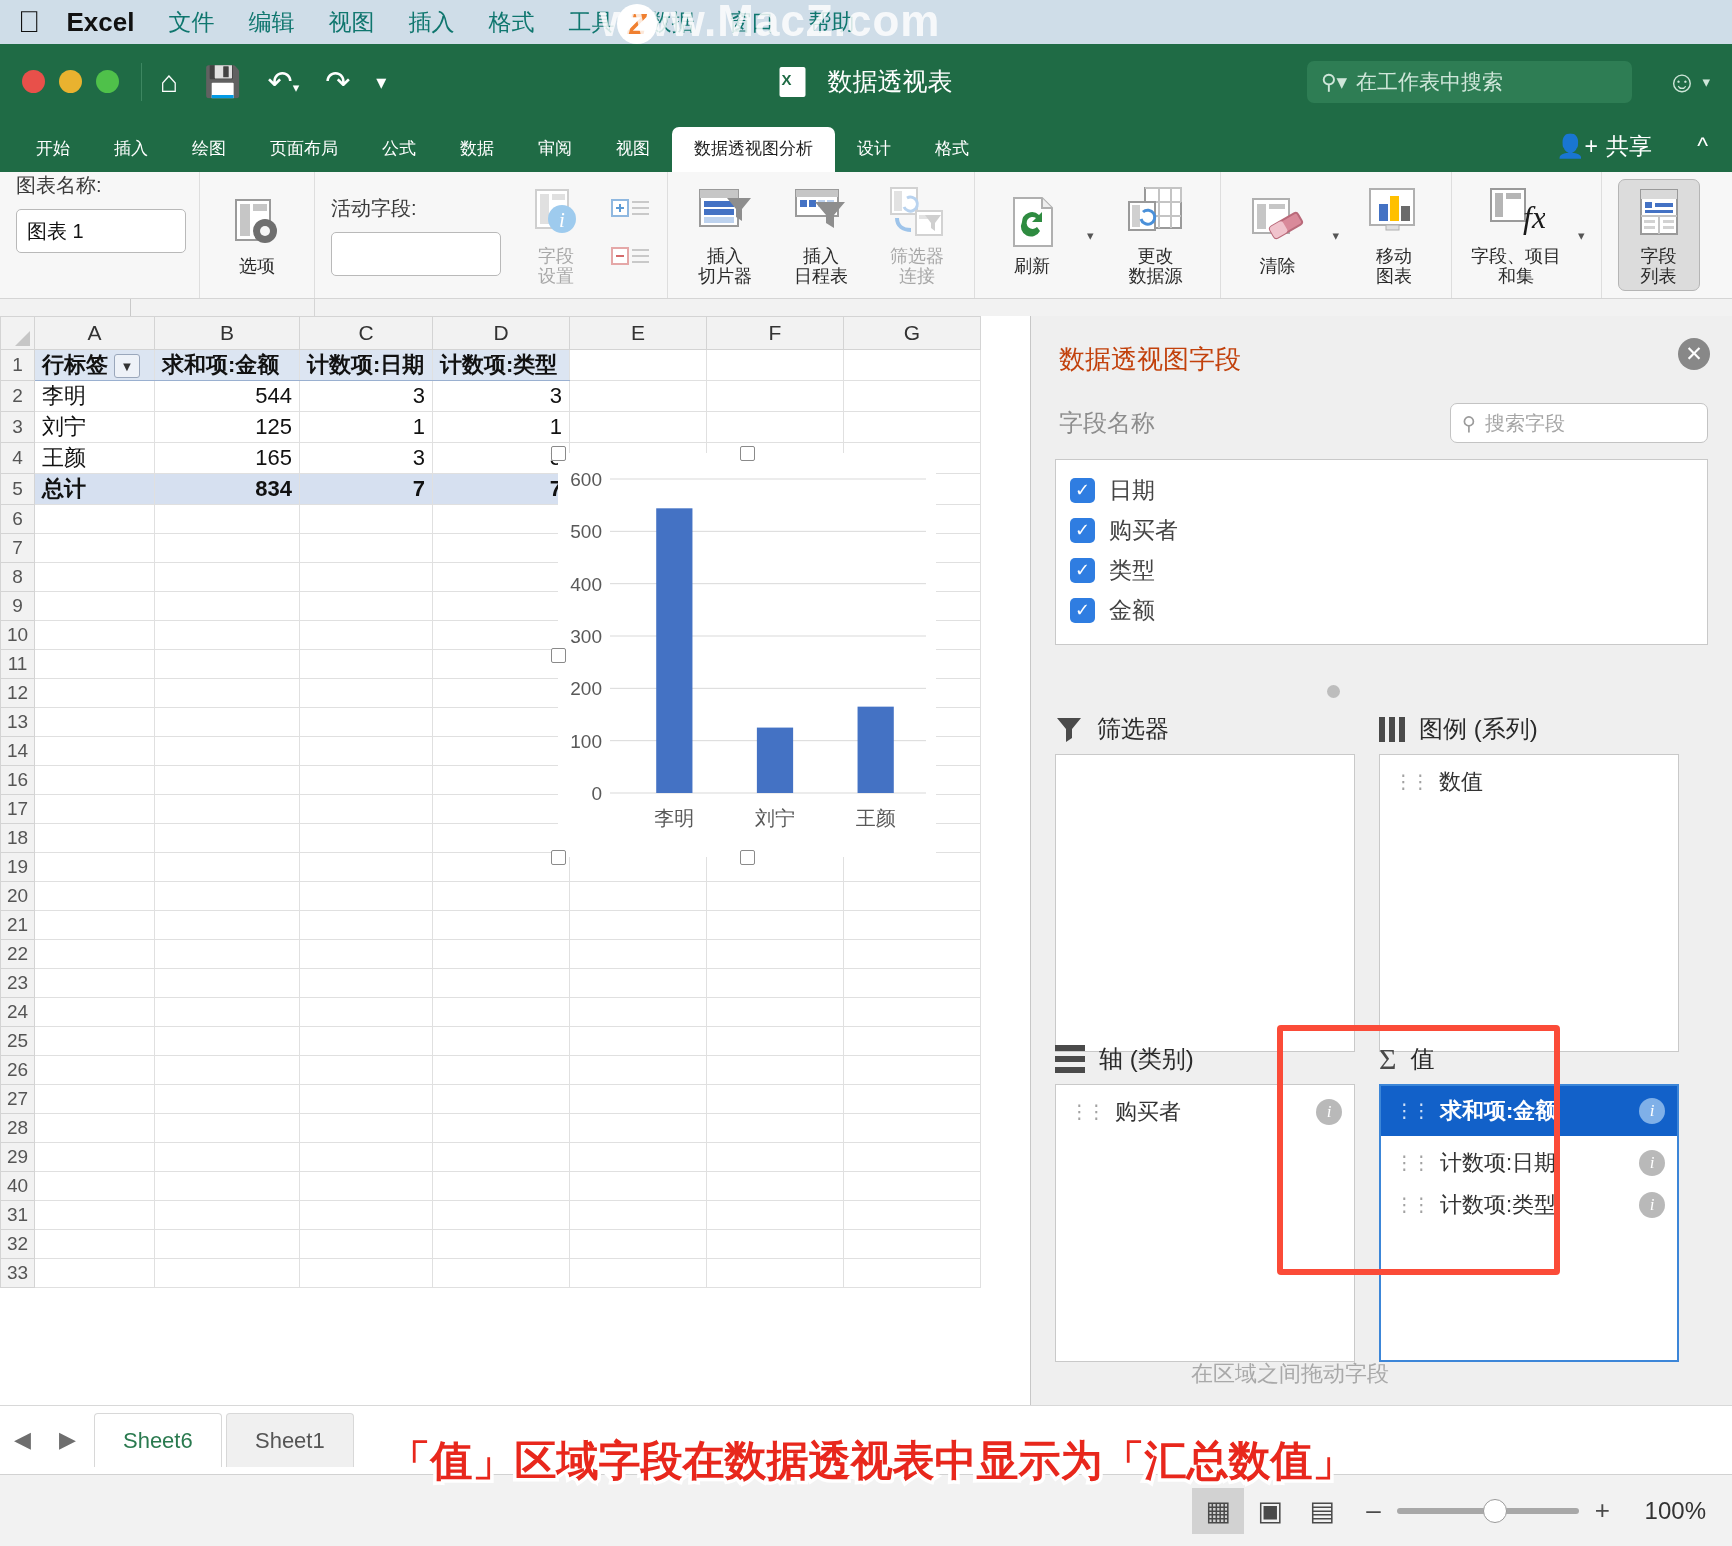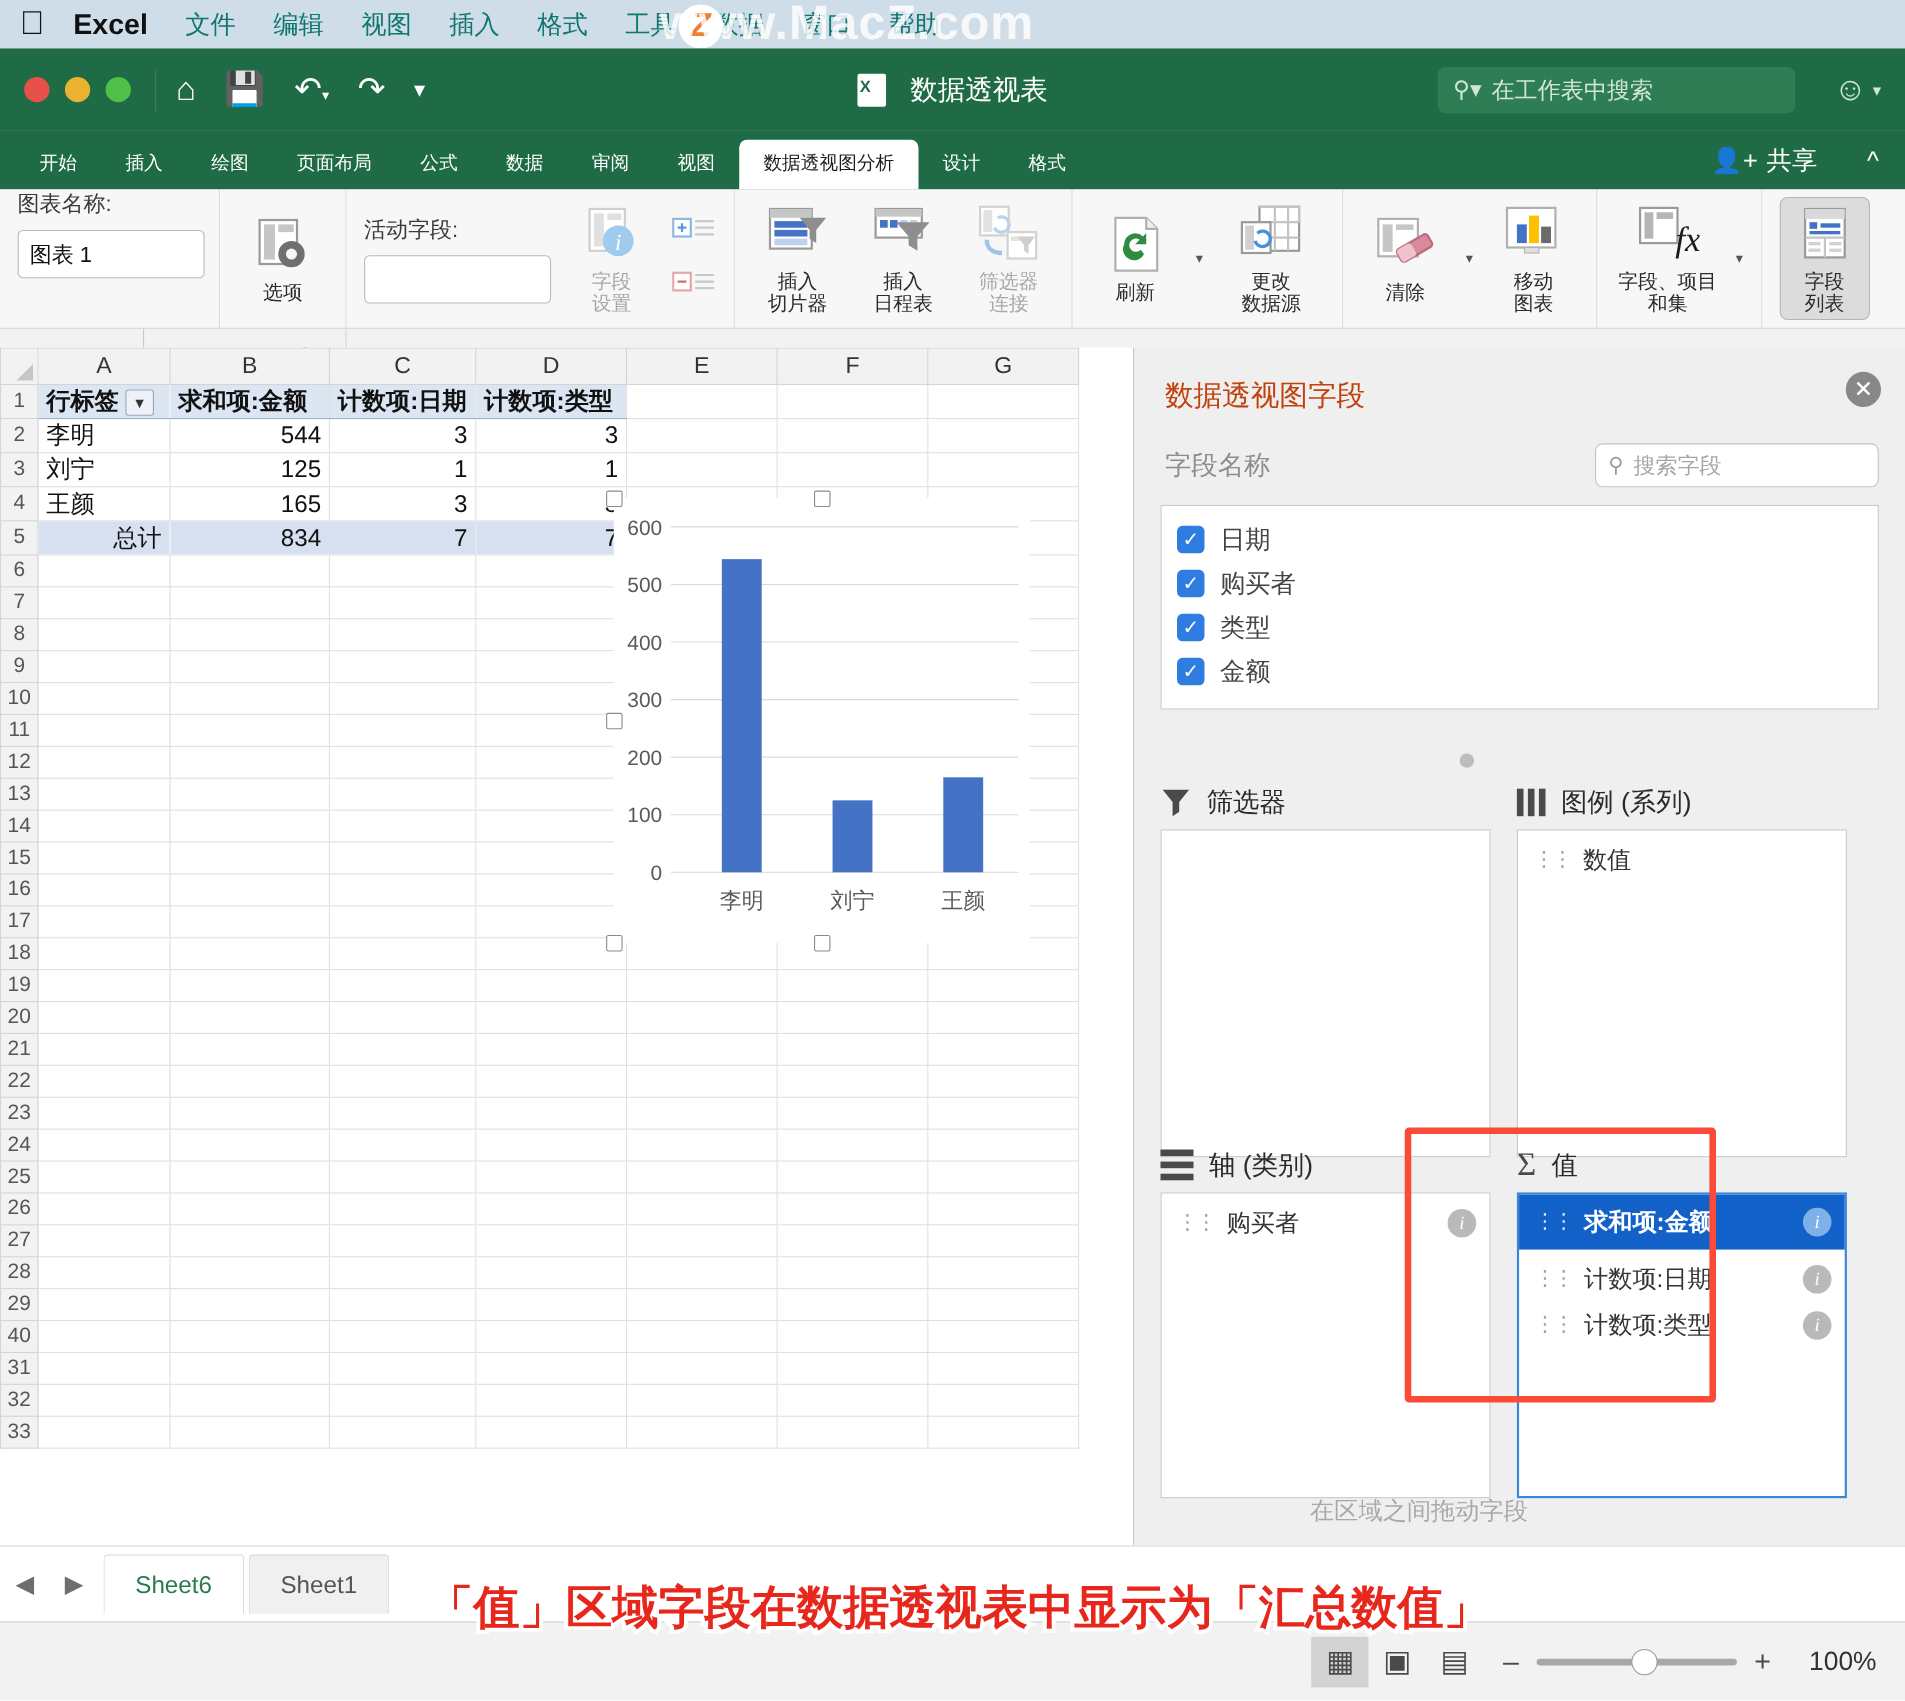--- a/index.html
+++ b/index.html
@@ -69,21 +69,21 @@
   
   .sheetwrap{position:absolute;left:0;top:316px;right:0;bottom:141px;background:#fff;overflow:hidden;}
   .gridtable{border-collapse:collapse;table-layout:fixed;}
   .colhdr{height:33px;background:#f2f2f2;border:1px solid #d4d4d4;font-size:21px;color:#333;text-align:center;font-weight:normal;}
   .corner{width:34px;background:#f2f2f2;border:1px solid #d4d4d4;position:relative;}
   .corner::after{content:"";position:absolute;right:4px;bottom:3px;border-left:15px solid transparent;border-bottom:15px solid #c6c6c6;}
   .rowhdr{width:34px;height:29px;background:#f2f2f2;border:1px solid #d4d4d4;font-size:19px;color:#555;text-align:center;font-weight:normal;}
   .cell{height:29px;border:1px solid #e0e0e0;font-size:22px;padding:0 7px;color:#111;white-space:nowrap;overflow:hidden;}
   .cell.num{text-align:right;}
   .cell.hdrrow{background:#dce5f2;font-weight:bold;border-bottom:1px solid #9ab0d0;}
-  .cell.totrow{background:#d6e0f0;font-weight:normal;text-align:right;}
+  .cell.totrow{background:#d6e0f0;font-weight:bold;}
   .filtbtn{display:inline-block;width:26px;height:24px;border:1px solid #9aa7bb;background:#eef2f8;border-radius:3px;font-size:13px;text-align:center;line-height:23px;color:#333;vertical-align:middle;margin-left:6px;}
 
   
   .chartobj{position:absolute;left:558px;top:453px;width:378px;height:404px;background:#fff;}
   .chartobj svg{display:block;}
   .handle{position:absolute;width:15px;height:15px;background:#fff;border:1px solid #8a8a8a;border-radius:2px;}
 
   
   .fieldpane{position:absolute;right:0;top:316px;width:702px;bottom:141px;background:#efefef;border-left:1px solid #c7c7c7;}
   .fp-title{font-size:26px;font-weight:normal;color:#c2410c;padding:26px 0 0 28px;}
@@ -572,30 +572,20 @@
           <td class="cell"></td>
           <td class="cell"></td>
           <td class="cell"></td>
           <td class="cell"></td>
           <td class="cell"></td>
           <td class="cell"></td>
           <td class="cell"></td>
         </tr>
         <tr>
           <td class="rowhdr">14</td>
-          <td class="cell"></td>
-          <td class="cell"></td>
-          <td class="cell"></td>
-          <td class="cell"></td>
-          <td class="cell"></td>
-          <td class="cell"></td>
-          <td class="cell"></td>
-        </tr>
-        <tr>
-          <td class="rowhdr">15</td>
           <td class="cell"></td>
           <td class="cell"></td>
           <td class="cell"></td>
           <td class="cell"></td>
           <td class="cell"></td>
           <td class="cell"></td>
           <td class="cell"></td>
         </tr>
         <tr>
           <td class="rowhdr">16</td>

